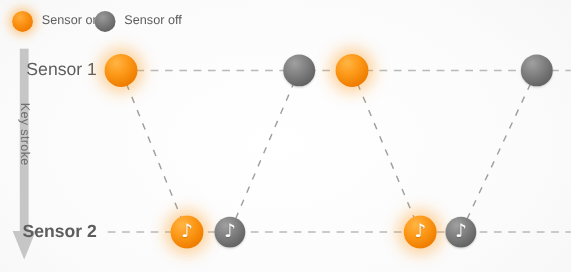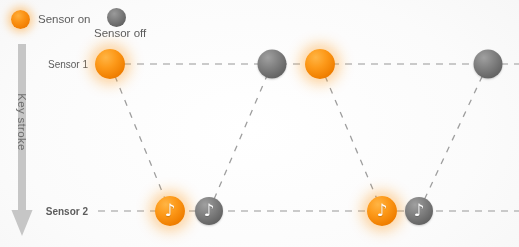--- a/index.html
+++ b/index.html
@@ -78,21 +78,21 @@
 
   
   .plot {
     position: absolute;
     left: 0; top: 0;
     width: 519px; height: 247px;
     pointer-events: none;
   }
   .row-label {
     position: absolute;
-    font-size: 10px;
+    font-size: 16px;
     color: #5d5d5d;
     white-space: nowrap;
     transform: translateY(-50%);
     text-align: right;
   }
 
   
   .node {
     position: absolute;
     border-radius: 50%;
@@ -121,21 +121,21 @@
 </head>
 <body>
 
 <div id="stage">
 
   <div class="legend">
     <div class="legend-item" style="left:11px;">
       <span class="legend-dot on"></span>
       <span class="legend-label">Sensor on</span>
     </div>
-    <div class="legend-item" style="left:86px;flex-direction:column;">
+    <div class="legend-item" style="left:86px;">
       <span class="legend-dot off"></span>
       <span class="legend-label">Sensor off</span>
     </div>
   </div>
 
   <div class="keystroke">
     <svg width="24" height="196" viewBox="0 0 24 196">
       <rect x="8" y="0" width="8" height="170" fill="#c6c6c6"></rect>
       <polygon points="1.5,166 22.5,166 12,192" fill="#c6c6c6"></polygon>
     </svg>

